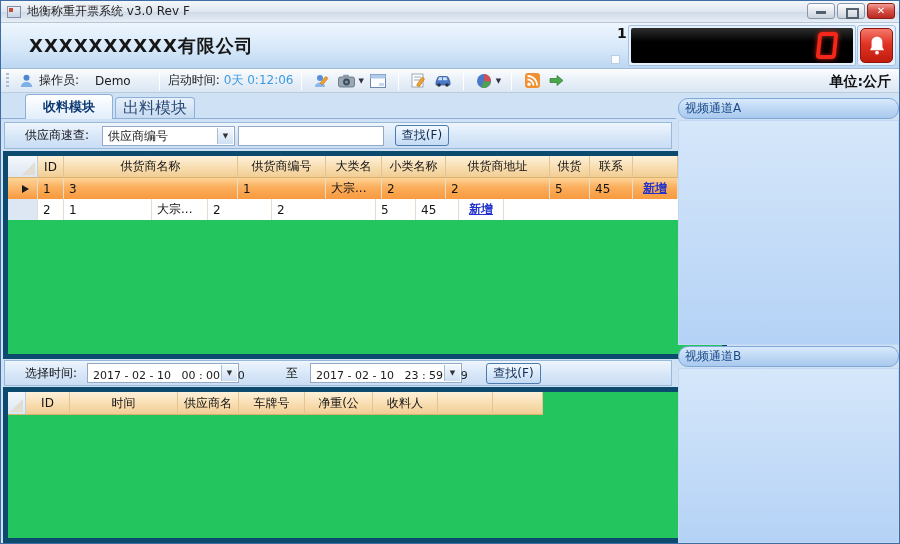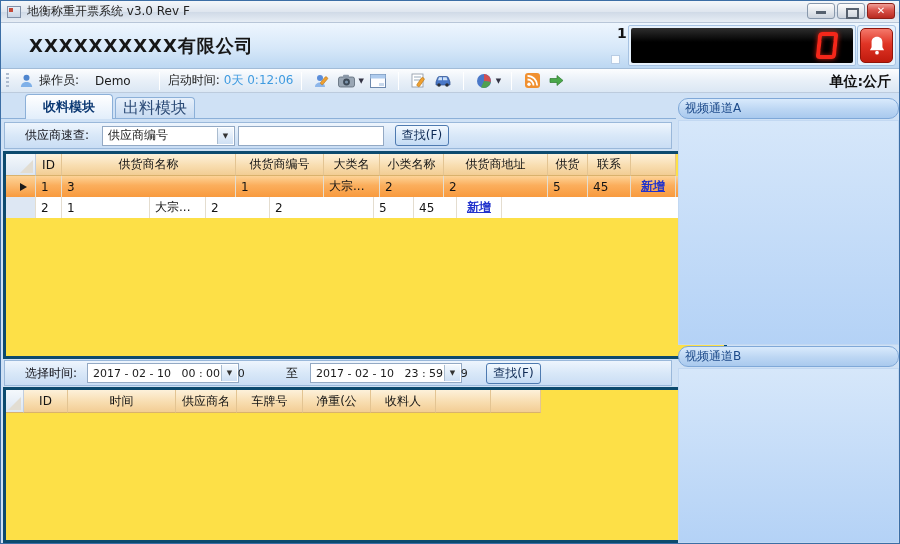--- a/index.html
+++ b/index.html
@@ -65,33 +65,33 @@
     background:linear-gradient(180deg,#e7f0fb,#c6daf1); font-size:16px; color:#2e4d78; }
   .tabline { position:absolute; left:0; top:117px; width:675px; height:1px; background:#8cb0d8; }
 
   
   .panel { position:absolute; left:3px; width:668px; height:27px; border:1px solid #9ab8da; border-radius:0;
     background:linear-gradient(180deg,#eef5fd 0%,#d9e8f8 50%,#c9ddf4 100%);
     display:flex; align-items:center; }
   .panel.search { top:121px; }
   .panel.time { top:359px; height:26px; }
   .p-label { margin-left:20px; color:#13131a; }
-  .field { height:20px; background:#fff; border:1px solid #93a9c4; display:flex; align-items:center; position:relative; }
+  .field { height:20px; background:#fff; border:1px solid #93a9c4; display:flex; align-items:flex-end; position:relative; }
   .field .val { padding-left:5px; color:#1a1a1a; white-space:pre; }
   .drop { position:absolute; right:1px; top:1px; bottom:1px; width:16px;
     background:linear-gradient(180deg,#f4f9fe,#cfe0f4); border-left:1px solid #aabccf;
     display:flex; align-items:center; justify-content:center; }
   .drop::after { content:"▼"; font-size:7px; color:#333; }
   .txtinput { height:20px; border:1px solid #93a9c4; background:#fff; font-family:inherit; font-size:12px; padding:0 4px; }
   .btn { height:21px; border:1px solid #4e7ab0; border-radius:3px;
     background:linear-gradient(180deg,#f3f9ff 0%,#dcebfa 45%,#c3dbf4 100%);
     font-size:12px; color:#0d2a55; display:flex; align-items:center; justify-content:center; }
 
   
-  .grid { position:absolute; left:2px; width:724px; background:#fde047; border:3px solid #0c4a6e; }
+  .grid { position:absolute; left:2px; width:724px; background:#22c55e; border:5px solid #0c4a6e; }
   .grid1 { top:150px; height:208px; }
   .grid2 { top:386px; height:156px; }
   .g-row { display:flex; }
   .gh { height:22px; background:linear-gradient(180deg,#fdf1da 0%,#f8ddb0 55%,#f2cd94 100%);
     border-right:1px solid #e3c492; border-bottom:1px solid #d9b26d;
     display:flex; align-items:center; justify-content:center; color:#141414; overflow:hidden; white-space:nowrap; }
   .grid2 .gh { height:23px; }
   .gsel { background:linear-gradient(180deg,#f4f8fc,#dce6f2); border-right:1px solid #c2cede; position:relative; }
   .gsel.head::after { content:""; position:absolute; right:2px; bottom:2px; width:0; height:0;
     border-bottom:13px solid #e2ddd2; border-left:13px solid transparent; }

